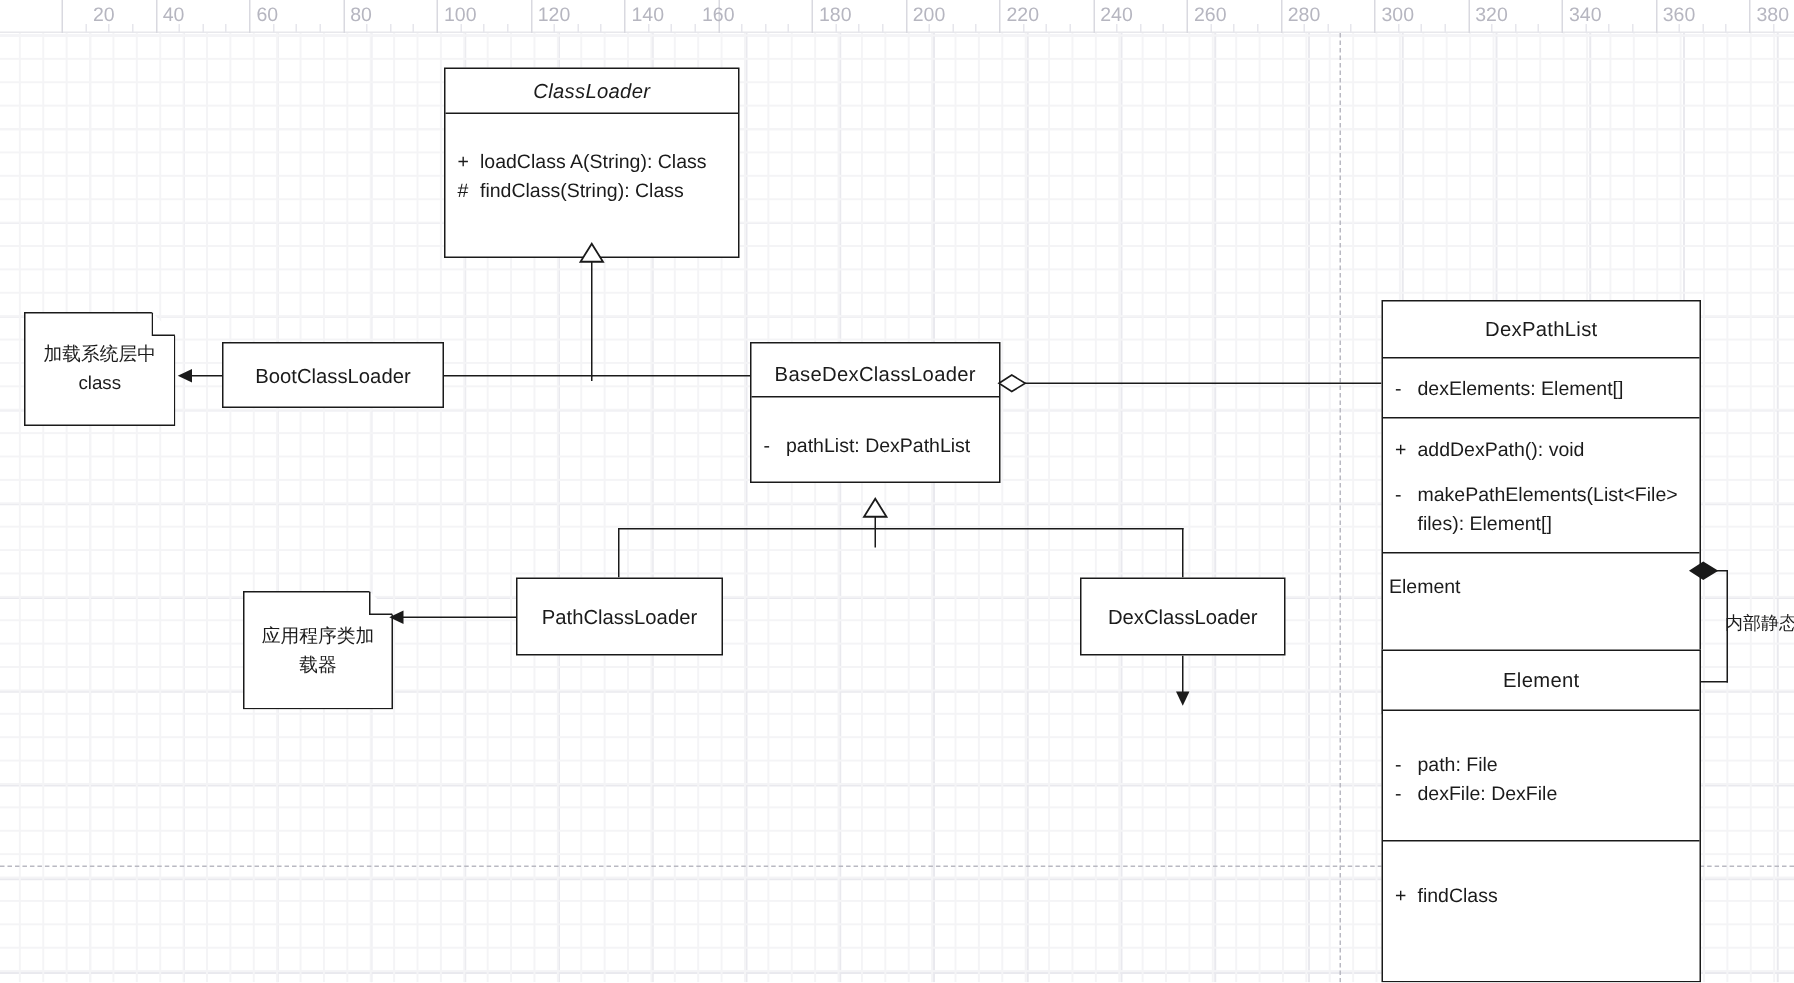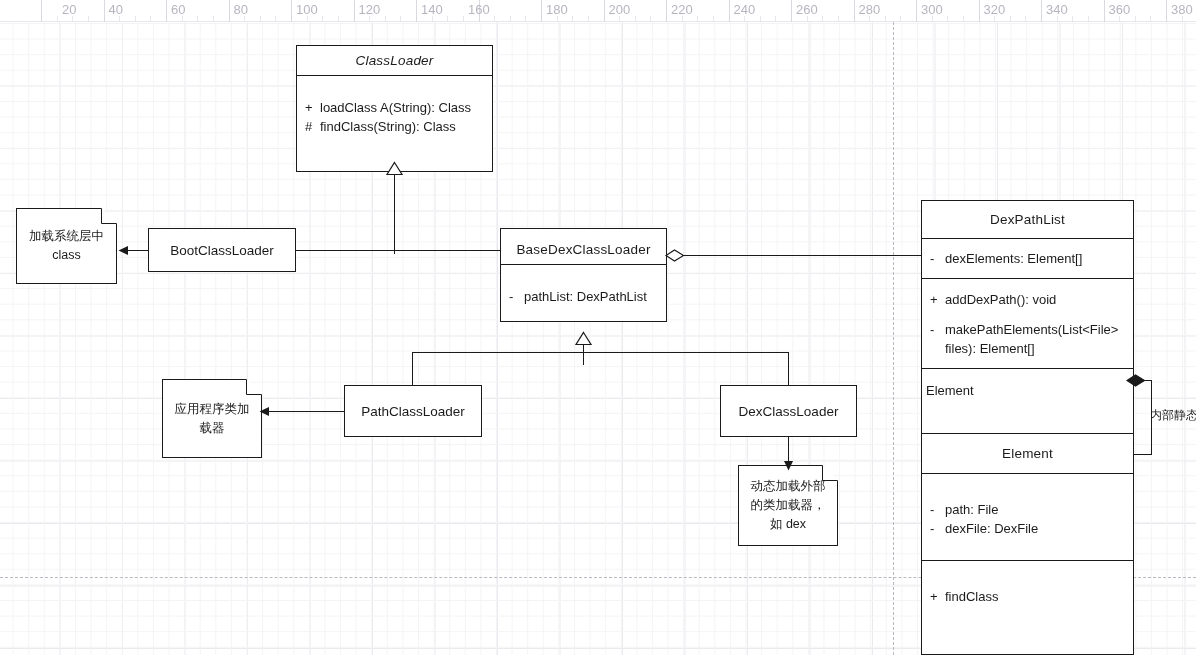--- a/index.html
+++ b/index.html
@@ -419,32 +419,24 @@
 
     <div class="note" style="left:16px; top:186px; width:101px; height:76px;">
       <div class="body">加载系统层中class</div>
       <div class="fold">
         <svg width="16" height="16" viewBox="0 0 16 16">
           <polyline points="0.5,0.5 0.5,15.5 15.5,15.5" fill="#ffffff" stroke="#1a1a1a" stroke-width="1"></polyline>
         </svg>
       </div>
     </div>
 
-    <div class="note" style="left:162px; top:357px; width:100px; height:79px;">
+    <div class="note" style="left:162px; top:372px; width:100px; height:79px;">
       <div class="body">应用程序类加载器</div>
       <div class="fold">
         <svg width="16" height="16" viewBox="0 0 16 16">
           <polyline points="0.5,0.5 0.5,15.5 15.5,15.5" fill="#ffffff" stroke="#1a1a1a" stroke-width="1"></polyline>
         </svg>
       </div>
     </div>
 
-    <div class="note" style="left:738px; top:443px; width:100px; height:81px;">
-      <div class="body">动态加载外部的类加载器，如 dex</div>
-      <div class="fold">
-        <svg width="16" height="16" viewBox="0 0 16 16">
-          <polyline points="0.5,0.5 0.5,15.5 15.5,15.5" fill="#ffffff" stroke="#1a1a1a" stroke-width="1"></polyline>
-        </svg>
-      </div>
-    </div>
 
   </div>
 </div>
 
 </body></html>

